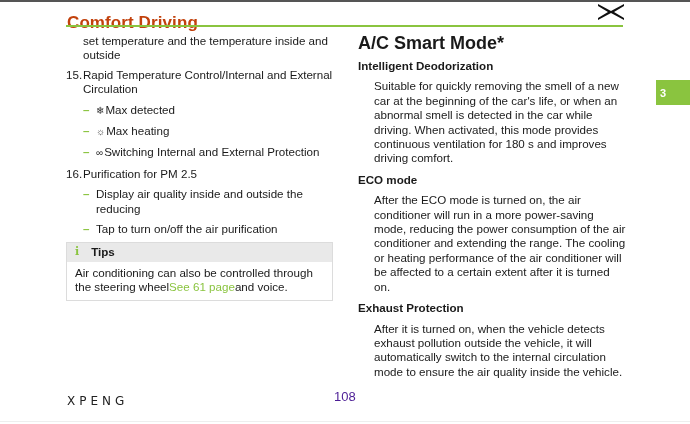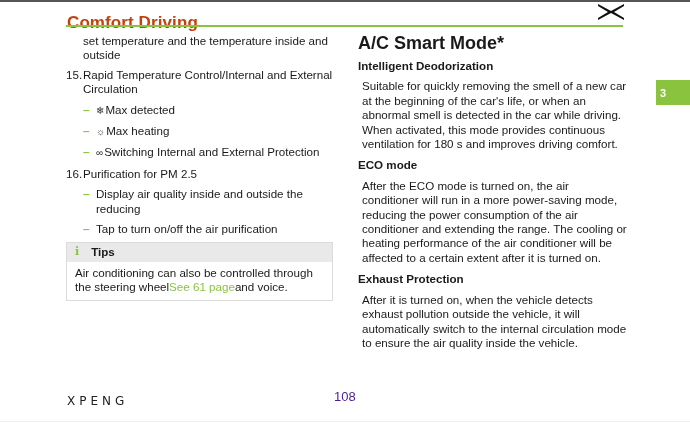--- a/index.html
+++ b/index.html
@@ -33,21 +33,21 @@
     .tips-head {
       background: #e9e9e9; padding: 2px 8px; font-weight: bold; font-size: 11.6px;
       display: flex; align-items: center;
     }
     .tips-head .info { color: #8ac43f; font-weight: bold; margin-right: 12px; font-family: "DejaVu Serif", serif; font-size: 11px; }
     .tips-body { padding: 4px 8px 5px 8px; }
     .link { color: #8ac43f; cursor: pointer; }
 
     .h2 { font-size: 18px; font-weight: bold; margin: 0 0 7px 0; line-height: 18px; }
     .h3 { font-size: 11.6px; font-weight: bold; margin: 0 0 6px 0; }
-    .para { margin: 0 0 7px 4px; }
+    .para { margin: 0 0 7px 16px; }
 
     .footer-brand {
       position: absolute; left: 67px; top: 394px; font-size: 12px; letter-spacing: 4px;
       color: #222; font-family: "DejaVu Sans", sans-serif;
     }
     .page-num { position: absolute; left: 334px; top: 389px; font-size: 13px; color: #4c1d95; }
     .bottomline { position: absolute; left: 0; top: 421px; width: 690px; height: 1px; background: #eeeeee; }
     .chapter-tab {
       position: absolute; left: 656px; top: 80px; width: 34px; height: 25px;
       background: #8ac43f; color: #fff; font-size: 11px; font-weight: bold;

